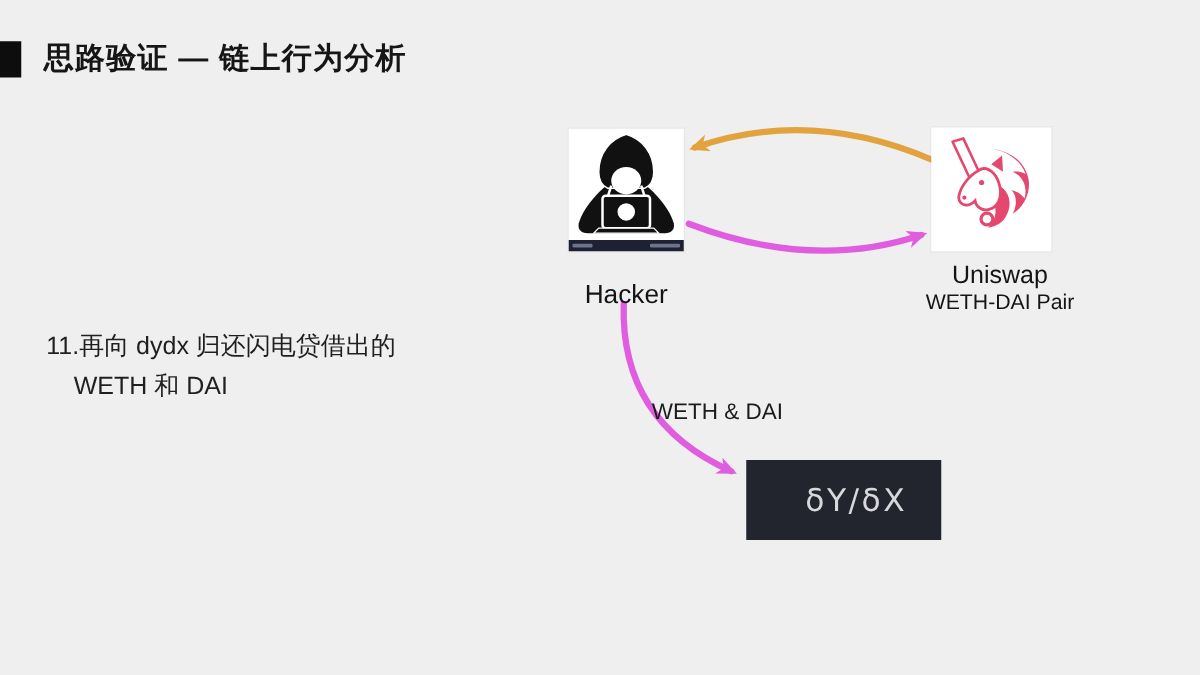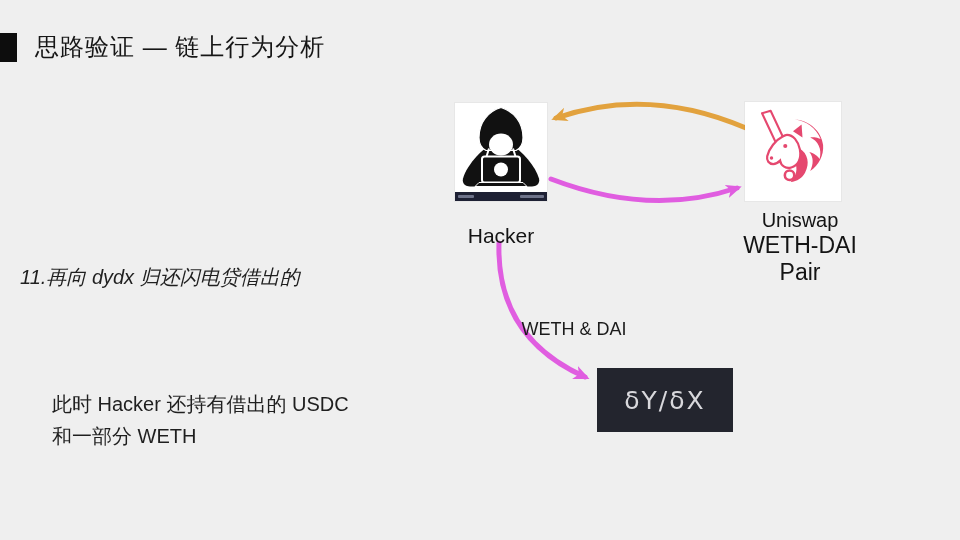--- a/index.html
+++ b/index.html
@@ -9,85 +9,82 @@
     font-family:"Liberation Sans","DejaVu Sans",sans-serif;
     color:#1c1c1c;
     -webkit-font-smoothing:antialiased;
   }
   .slide{position:relative;width:960px;height:540px;background:#efefef;}
 
   
   .title-marker{position:absolute;left:0;top:33px;width:17px;height:29px;background:#0d0d0d;}
   .slide-title{
     position:absolute;left:35px;top:31px;
-    font-size:24px;font-weight:400;letter-spacing:1px;color:#161616;
+    font-size:24px;font-weight:700;letter-spacing:1px;color:#161616;
     line-height:32px;white-space:nowrap;
   }
 
   
   .bullet{position:absolute;font-size:20px;line-height:32px;color:#1f1f1f;white-space:nowrap;}
   .bullet .l2{display:block;}
   #bullet-10{left:30px;top:133px;}
   #bullet-10 .l2{padding-left:18px;}
-  #bullet-11{left:20px;top:261px;font-style:italic;}
+  #bullet-11{left:37px;top:261px;}
   #bullet-11 .l2{padding-left:22px;}
   #bullet-note{left:52px;top:388px;}
 
   
   .node-card{position:absolute;background:#ffffff;box-shadow:0 0 0 1px rgba(0,0,0,0.03);}
   #hacker-card{left:455px;top:103px;width:92px;height:98px;}
   #hacker-card svg{display:block;}
   .watermark-bar{
     position:absolute;left:0;bottom:0;width:100%;height:9px;background:#1e2134;
     display:flex;justify-content:space-between;align-items:center;padding:0 3px;box-sizing:border-box;
   }
   .watermark-mark{height:3px;background:#9aa0b8;opacity:.65;border-radius:1px;}
   .watermark-mark.left{width:16px;}
   .watermark-mark.right{width:24px;}
 
   #uniswap-card{left:745px;top:102px;width:96px;height:99px;display:flex;align-items:center;justify-content:center;}
 
   .node-label{position:absolute;text-align:center;color:#141414;}
   #hacker-label{left:449px;top:224px;width:104px;font-size:21px;}
   #uniswap-label{left:730px;top:209px;width:140px;font-size:20px;line-height:23px;}
-  #uniswap-sublabel{left:722px;top:232px;width:156px;font-size:23px;}
+  #uniswap-sublabel{left:722px;top:232px;width:156px;font-size:17px;}
 
   .edge-label{position:absolute;text-align:center;color:#1b1b1b;white-space:nowrap;}
   #label-weth{left:602px;top:68px;width:100px;font-size:18px;}
   #label-dai{left:603px;top:213px;width:100px;font-size:18px;}
   #label-wethdai{left:514px;top:291px;width:120px;font-size:18px;margin-top:28px;}
 
   
   #formula-box{
     position:absolute;left:597px;top:368px;width:136px;height:64px;
-    background:#23252e;display:flex;align-items:center;justify-content:center;
+    background:#23252e;display:flex;align-items:center;justify-content:center;padding-left:20px;
   }
   #formula-text{
     color:#d8d8dc;font-size:25px;letter-spacing:2px;
     font-family:"DejaVu Sans",sans-serif;font-weight:400;
   }
 
   .arrow-layer{position:absolute;left:0;top:0;width:960px;height:540px;pointer-events:none;}
 </style>
 </head>
 <body>
 
 <div class="slide">
 
   <div class="title-marker"></div>
   <div class="slide-title">思路验证 — 链上行为分析</div>
 
   <div class="bullet" id="bullet-10">
   </div>
   <div class="bullet" id="bullet-11">
     <span class="l1">11.再向 dydx 归还闪电贷借出的</span>
-  </div>
-  <div class="bullet" id="bullet-note">
-    <span class="l1">此时 Hacker 还持有借出的 USDC</span>
-    <span class="l2">和一部分 WETH</span>
+    <span class="l2">WETH 和 DAI</span>
   </div>
 
   <svg class="arrow-layer" width="960" height="540" viewBox="0 0 960 540">
     <defs>
       <marker id="mk-orange" markerUnits="userSpaceOnUse" markerWidth="18" markerHeight="16" refX="11" refY="7" orient="auto">
         <path d="M0 0 L16 7 L0 14 L4.5 7 Z" fill="#e2a23e"></path>
       </marker>
       <marker id="mk-pink" markerUnits="userSpaceOnUse" markerWidth="18" markerHeight="16" refX="11" refY="7" orient="auto">
         <path d="M0 0 L16 7 L0 14 L4.5 7 Z" fill="#e05de0"></path>
       </marker>

